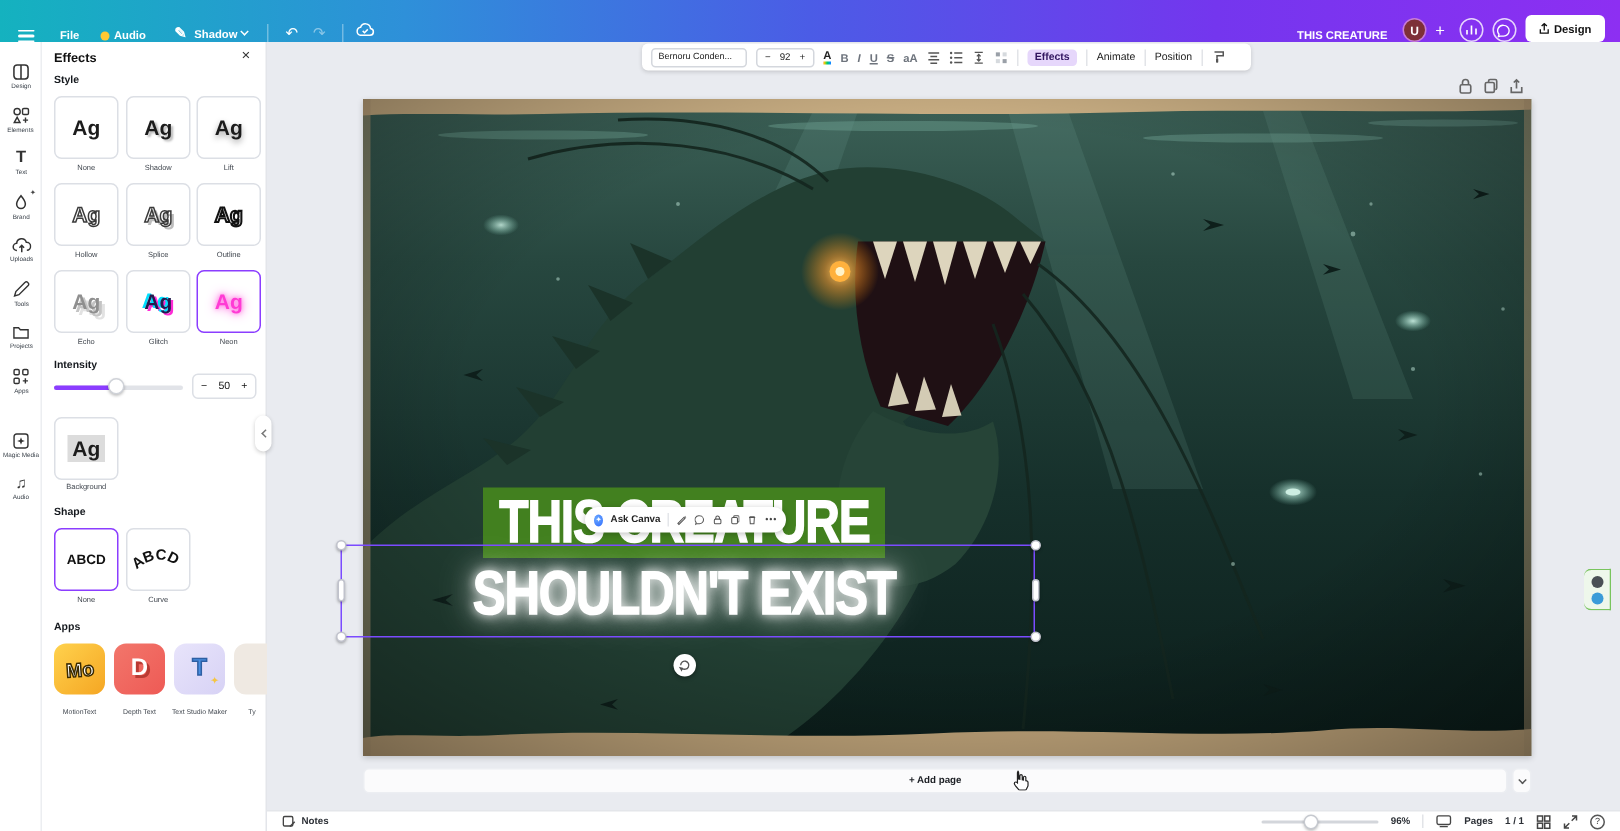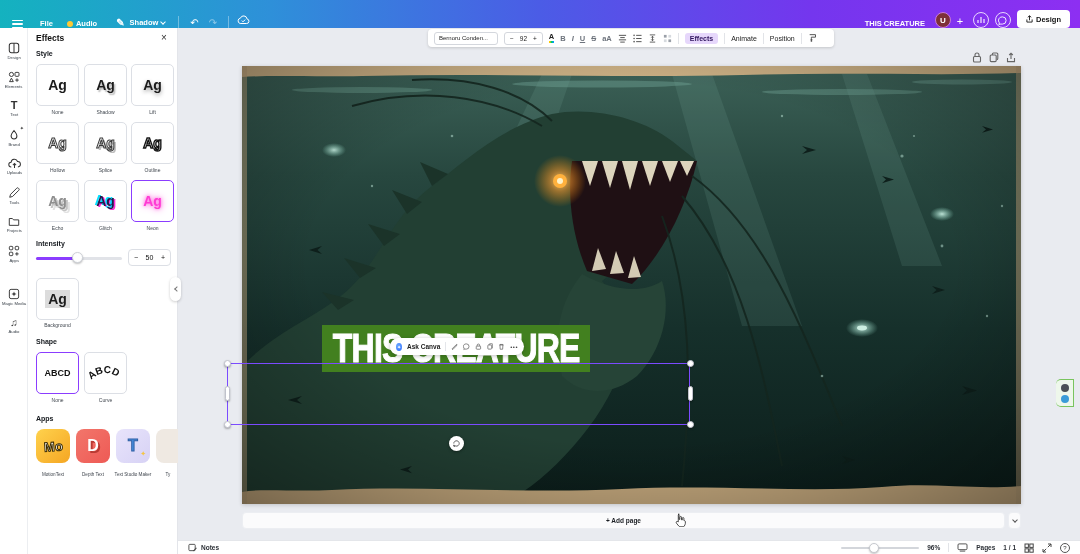--- a/index.html
+++ b/index.html
@@ -496,20 +496,23 @@
         <path d="M3.4 3V2a1 1 0 0 1 1-1h3.4a1 1 0 0 1 1 1v4.6a1 1 0 0 1-1 1" fill="none" stroke="#666" stroke-width="1.1"></path>
       </svg>
     <svg width="10" height="11" viewBox="0 0 10 11">
         <path d="M5 7V1.4M3.2 3L5 1.2 6.8 3M1.5 6v3.6h7V6" fill="none" stroke="#666" stroke-width="1.1"></path>
       </svg>
   </div>
 
   <div class="abs headline1">
       <span>THIS CREATURE</span>
     </div>
+  <div class="abs headline2">
+      <span>SHOULDN'T EXIST</span>
+    </div>
 
   <div class="abs" id="sel-box"></div>
   <div class="handle h-dot" style="left:224px;top:360px;"></div>
   <div class="handle h-dot" style="left:687px;top:360px;"></div>
   <div class="handle h-dot" style="left:224px;top:421px;"></div>
   <div class="handle h-dot" style="left:687px;top:421px;"></div>
   <div class="handle h-bar" style="left:225px;top:386px;"></div>
   <div class="handle h-bar" style="left:688px;top:386px;"></div>
   <div class="abs" id="rotate-handle">
     <svg width="9" height="9" viewBox="0 0 10 10">

